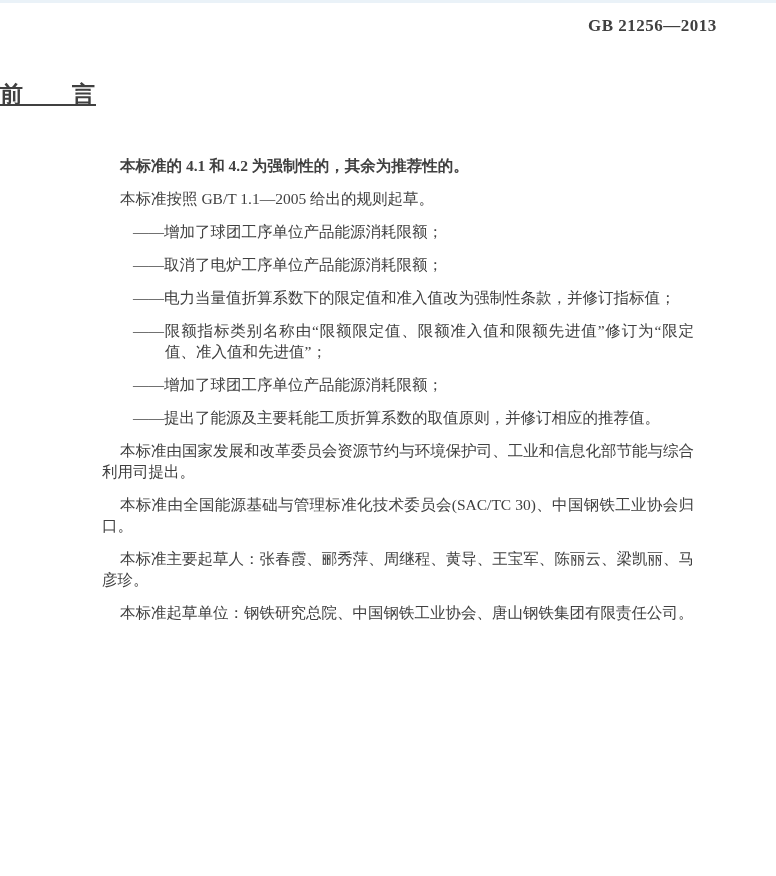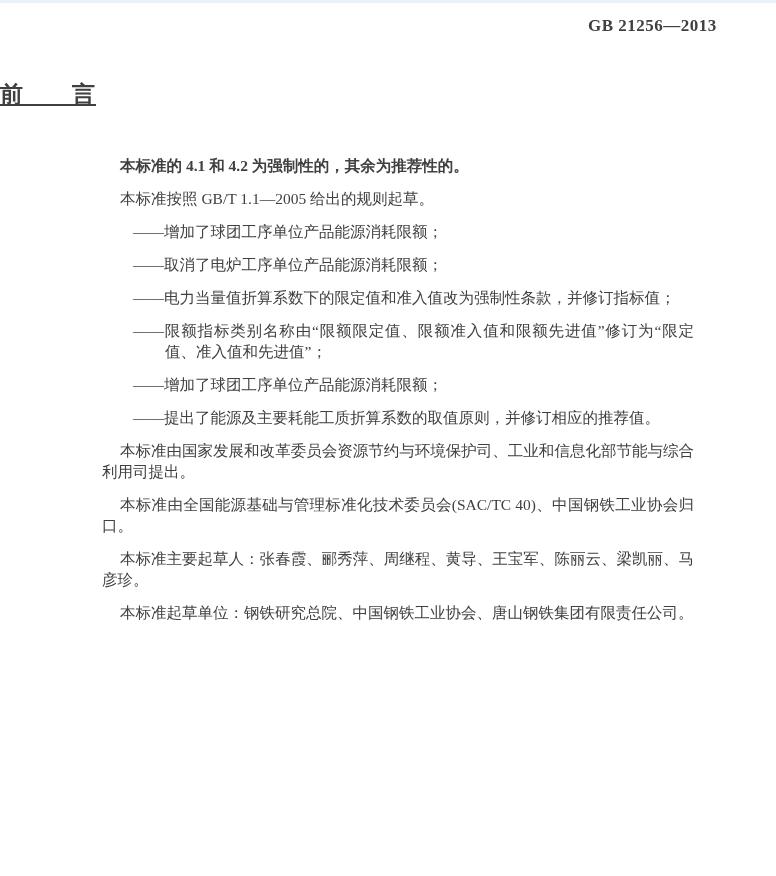--- a/index.html
+++ b/index.html
@@ -79,17 +79,17 @@
   <div class="doc-body" id="doc-body">
       <p class="para bold">本标准的 4.1 和 4.2 为强制性的，其余为推荐性的。</p>
       <p class="para">本标准按照 GB/T 1.1—2005 给出的规则起草。</p>
       <p class="dash">——增加了球团工序单位产品能源消耗限额；</p>
       <p class="dash">——取消了电炉工序单位产品能源消耗限额；</p>
       <p class="dash">——电力当量值折算系数下的限定值和准入值改为强制性条款，并修订指标值；</p>
       <p class="dash">——限额指标类别名称由“限额限定值、限额准入值和限额先进值”修订为“限定值、准入值和先进值”；</p>
       <p class="dash">——增加了球团工序单位产品能源消耗限额；</p>
       <p class="dash">——提出了能源及主要耗能工质折算系数的取值原则，并修订相应的推荐值。</p>
       <p class="para">本标准由国家发展和改革委员会资源节约与环境保护司、工业和信息化部节能与综合利用司提出。</p>
-      <p class="para">本标准由全国能源基础与管理标准化技术委员会(SAC/TC 40)、中国钢铁工业协会归口。</p>
+      <p class="para">本标准由全国能源基础与管理标准化技术委员会(SAC/TC 30)、中国钢铁工业协会归口。</p>
       <p class="para">本标准主要起草人：张春霞、郦秀萍、周继程、黄导、王宝军、陈丽云、梁凯丽、马彦珍。</p>
       <p class="para">本标准起草单位：钢铁研究总院、中国钢铁工业协会、唐山钢铁集团有限责任公司。</p>
     </div>
 </div>
 
 </body></html>

